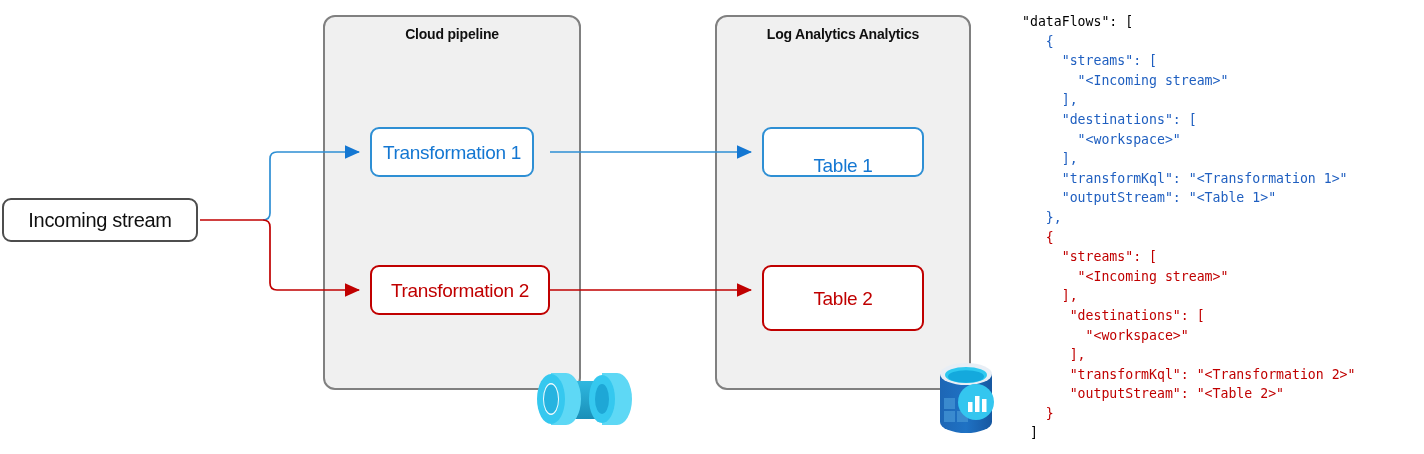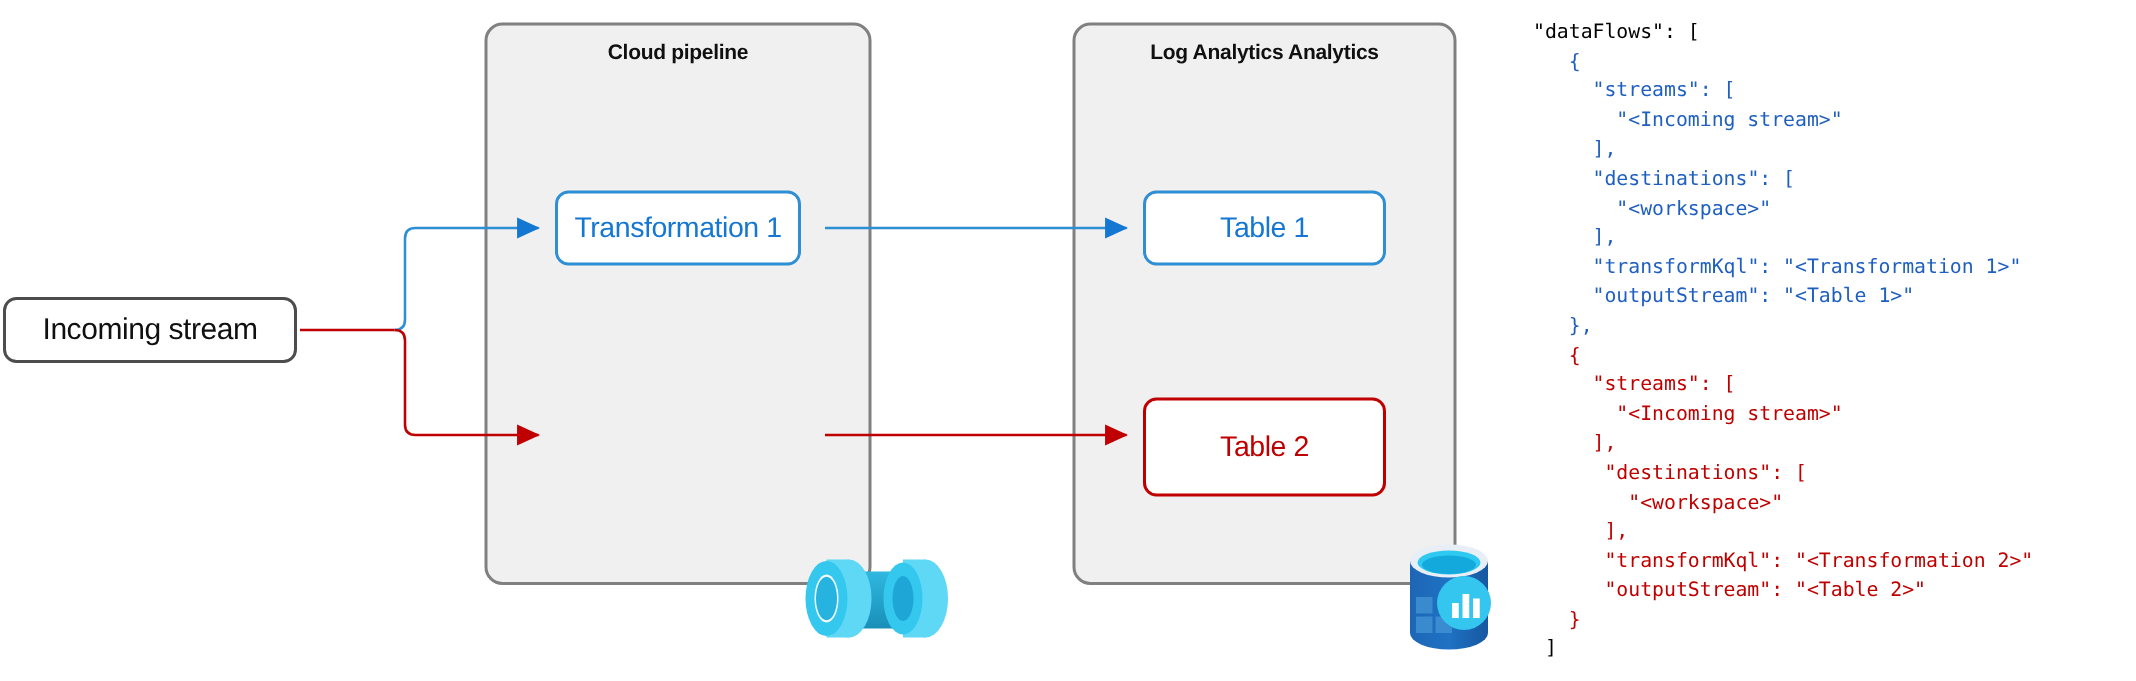--- a/index.html
+++ b/index.html
@@ -66,20 +66,21 @@
   }
   #transformation-2-node {
     left: 370px; top: 265px; width: 180px; height: 50px;
     border: 2px solid #c00000;
     color: #c00000;
   }
   #table-1-node {
     left: 762px; top: 127px; width: 162px; height: 50px;
     border: 2px solid #2e8fd4;
     color: #1477d2;
+    align-items: flex-end;
   }
   #table-2-node {
     left: 762px; top: 265px; width: 162px; height: 66px;
     border: 2px solid #c00000;
     color: #c00000;
   }
 
   
   #connectors {
     position: absolute;
@@ -145,20 +146,23 @@
   </svg>
 
   <div class="node" id="incoming-stream-node">
     <span>Incoming stream</span>
   </div>
 
   <div class="node" id="transformation-1-node">
     <span>Transformation 1</span>
   </div>
 
+  <div class="node" id="transformation-2-node">
+    <span>Transformation 2</span>
+  </div>
 
   <div class="node" id="table-1-node">
     <span>Table 1</span>
   </div>
 
   <div class="node" id="table-2-node">
     <span>Table 2</span>
   </div>
 
   <div class="azure-icon" id="pipeline-icon">

